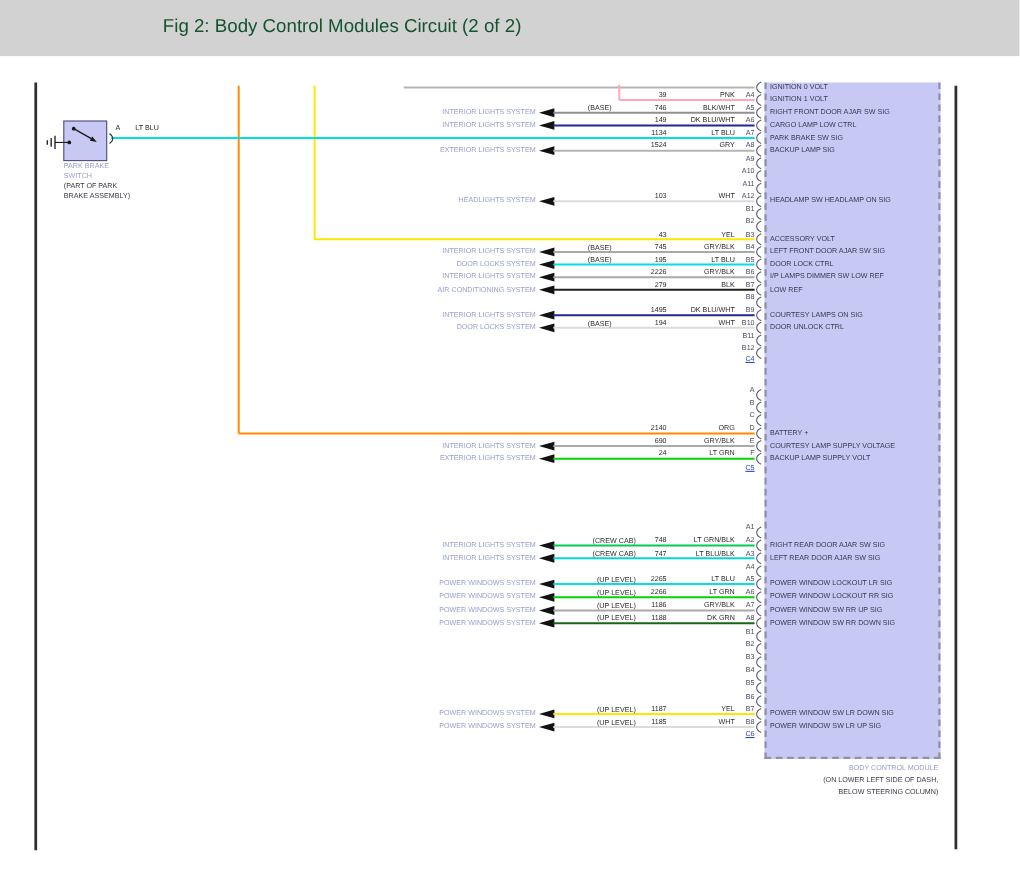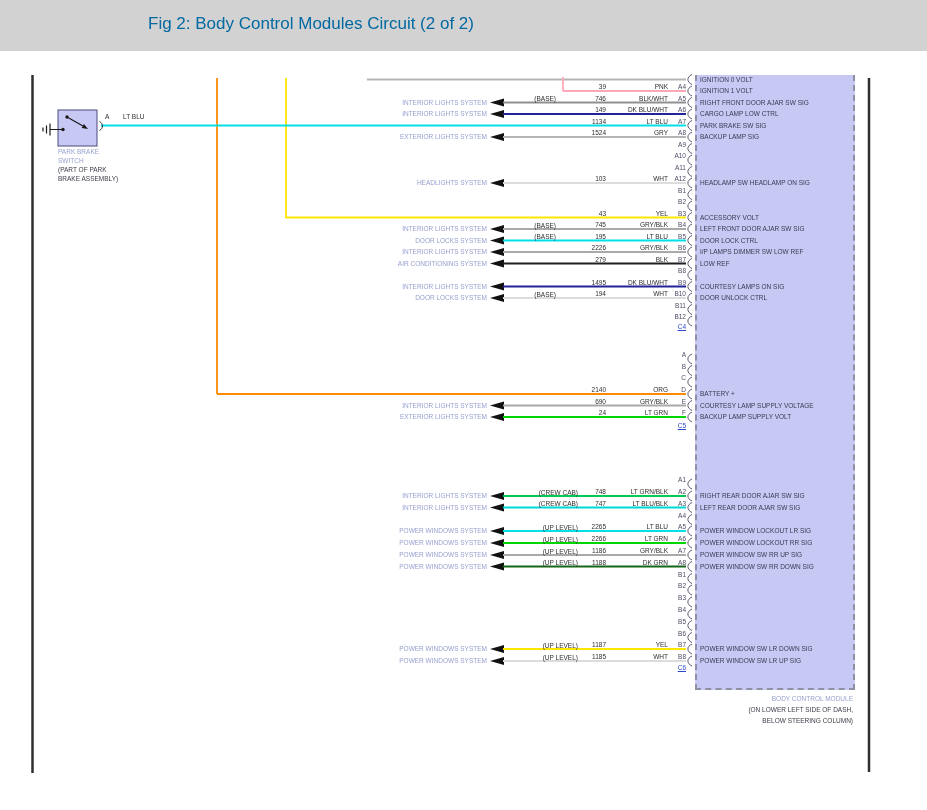--- a/index.html
+++ b/index.html
@@ -1,19 +1,19 @@
 <!DOCTYPE html>
 <html style="--titlebar-bg: #d2d2d2; --lav: #c8c8f4; --dash: #8f8fa5; --linkcol: #2b48c8; --syscol: #98a0cf; --sigcol: #3a3a52; --pincol: #4c4c66;"><head>
 <meta charset="utf-8">
 <style>
   html,body{margin:0;padding:0;background:#ffffff;}
   body{width:927px;height:810px;position:relative;overflow:hidden;
        font-family:"Liberation Sans",sans-serif;}
   .titlebar{position:absolute;left:0;top:0;width:927px;height:51px;background:var(--titlebar-bg,#d2d2d2);}
-  .title{position:absolute;left:148px;top:14px;font-size:17px;color:#0369a1;white-space:nowrap;}
+  .title{position:absolute;left:148px;top:14px;font-size:17px;color:#14532d;white-space:nowrap;}
   #diagram{position:absolute;left:0;top:0;width:927px;height:810px;}
   .bcm-box{position:absolute;left:695px;top:75px;width:156px;height:613px;
            background:var(--lav,#c8c8f4);
            border-left:2px dashed var(--dash,#8f8fa5);
            border-right:2px dashed var(--dash,#8f8fa5);
            border-bottom:2px dashed var(--dash,#8f8fa5);}
   #wire-layer{position:absolute;left:0;top:0;pointer-events:none;}
   #label-layer{position:absolute;left:0;top:0;width:927px;height:810px;}
   .t{position:absolute;font-size:6.5px;line-height:7px;white-space:nowrap;color:#2e2e2e;}
   .ra{text-align:right;}

